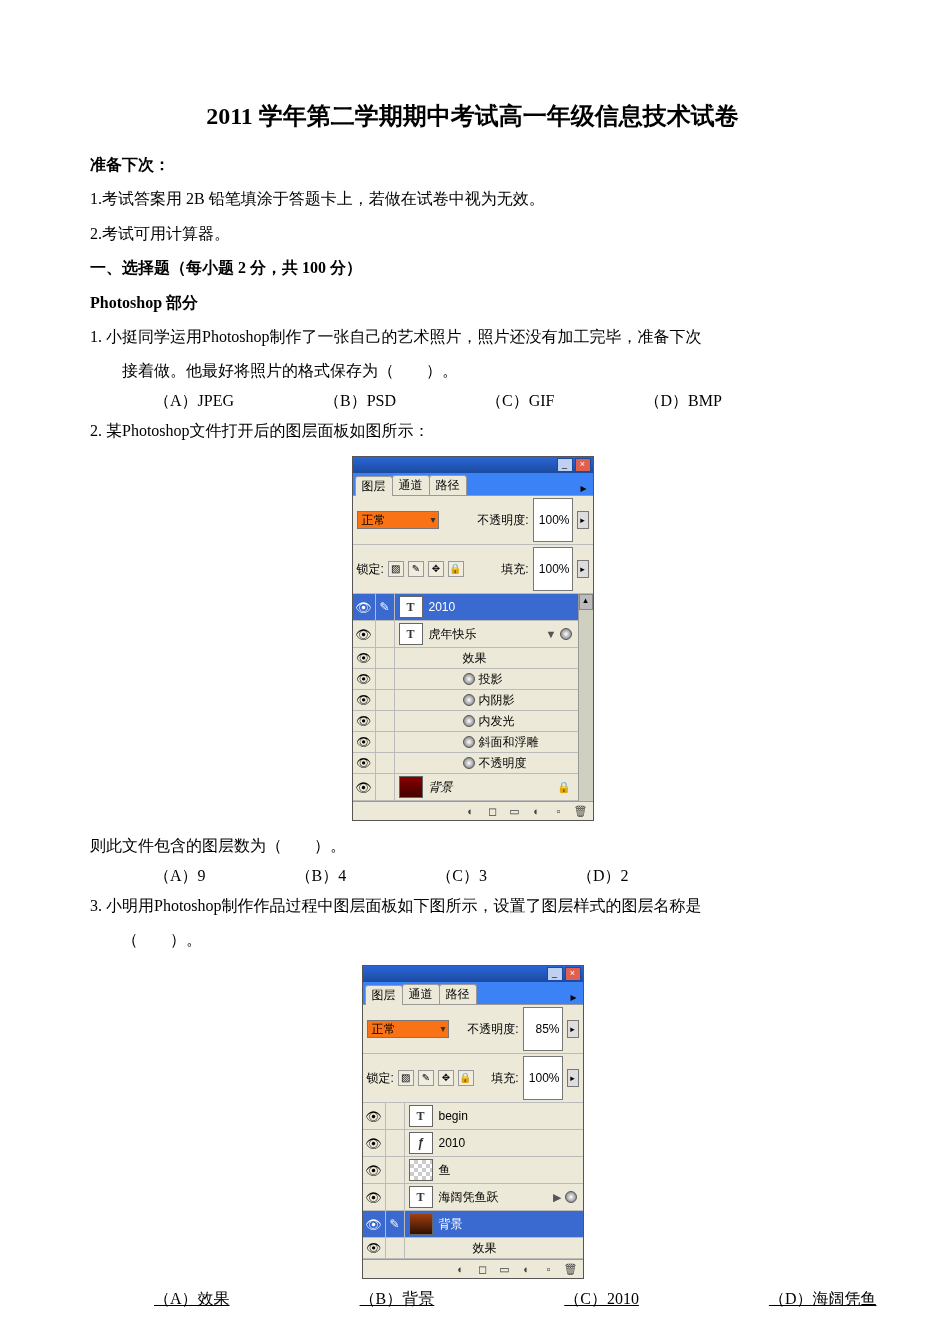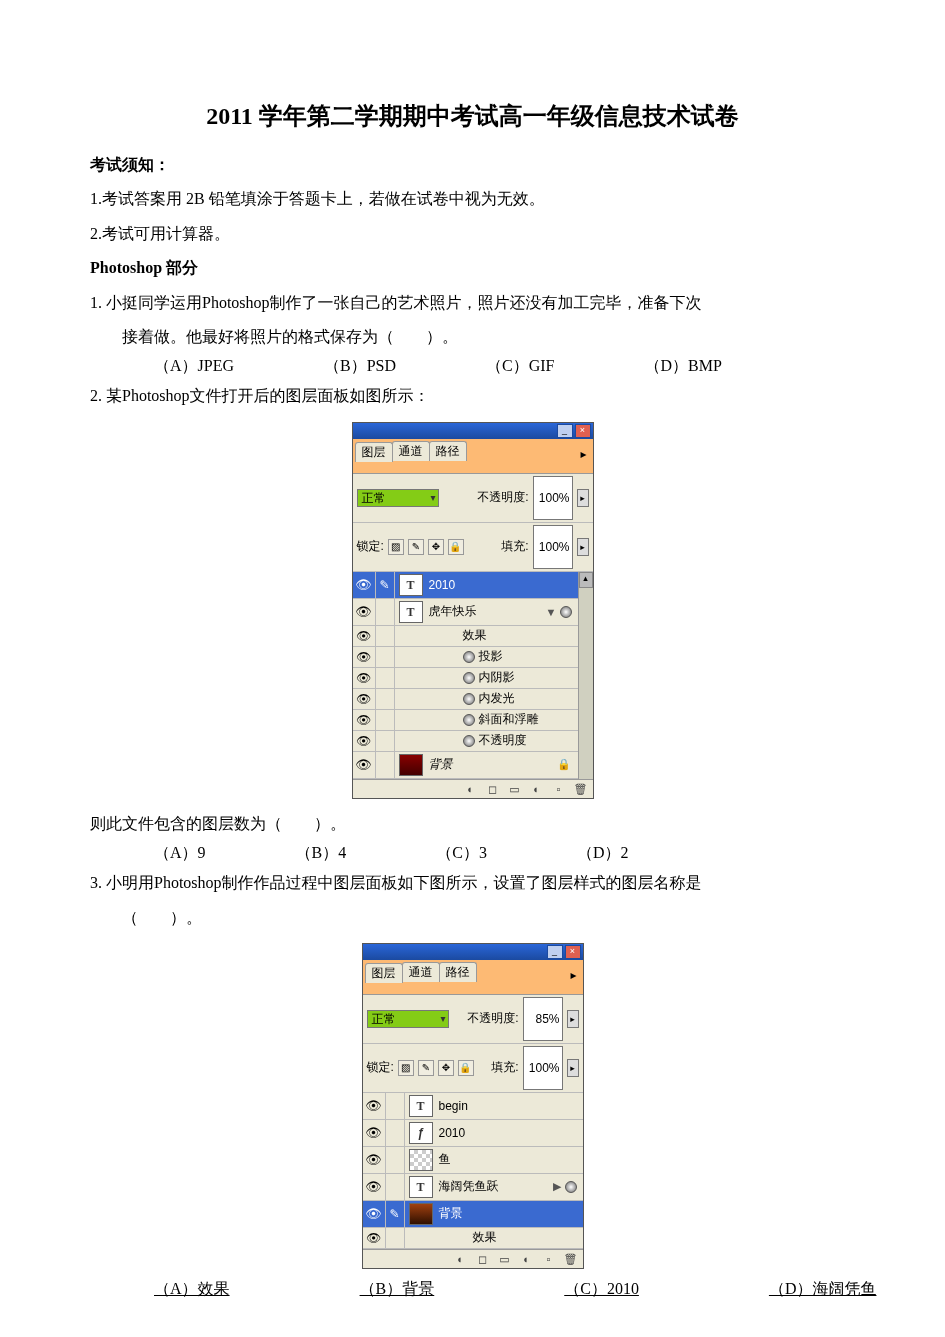--- a/index.html
+++ b/index.html
@@ -58,23 +58,23 @@
     background: #c0d0f0;
     border: 1px solid #1b4aa0;
     font-size: 9px;
     line-height: 10px;
     text-align: center;
     color: #000;
   }
   .ps-titlebar .tbtn.red { background: #e06050; color: #fff; }
   .ps-tabs {
     display: flex;
-    background: #fdba74;
+    background: #3b82f6;
     border-bottom: 1px solid #999;
-    padding: 2px 2px 12px 2px;
+    padding: 2px 2px 0 2px;
     gap: 0;
     align-items: flex-end;
   }
   .ps-tab {
     border: 1px solid #999;
     border-bottom: none;
     padding: 1px 6px;
     background: #ece9d8;
     font-size: 12px;
     margin-right: -1px;
@@ -84,21 +84,21 @@
   .ps-row {
     display: flex;
     align-items: center;
     padding: 2px 4px;
     border-bottom: 1px solid #bbb;
     background: #ece9d8;
     gap: 4px;
   }
   .ps-select {
     border: 1px solid #777;
-    background: #84cc16;
+    background: #f97316;
     padding: 0 14px 0 4px;
     position: relative;
     height: 16px;
     line-height: 16px;
   }
   .ps-select::after {
     content: "▾";
     position: absolute;
     right: 2px;
     font-size: 10px;
@@ -223,24 +223,25 @@
     margin-top: 40px;
   }
 </style>
 </head>
 <body>
 
 <div class="page">
 
   <div class="title">2011 学年第二学期期中考试高一年级信息技术试卷</div>
 
-  <div class="line bold">考试须知：</div>
+  <div class="line bold">准备下次：</div>
   <div class="line">1.考试答案用 2B 铅笔填涂于答题卡上，若做在试卷中视为无效。</div>
   <div class="line">2.考试可用计算器。</div>
 
+  <div class="line bold">一、选择题（每小题 2 分，共 100 分）</div>
   <div class="line bold">Photoshop 部分</div>
 
   <div class="line">
     <span>1.</span>
     <span>小挺同学运用Photoshop制作了一张自己的艺术照片，照片还没有加工完毕，准备下次</span>
   </div>
   <div class="line indent">接着做。他最好将照片的格式保存为（　　）。</div>
   <div class="opts">
     <span>（A）JPEG</span>
     <span>（B）PSD</span>

